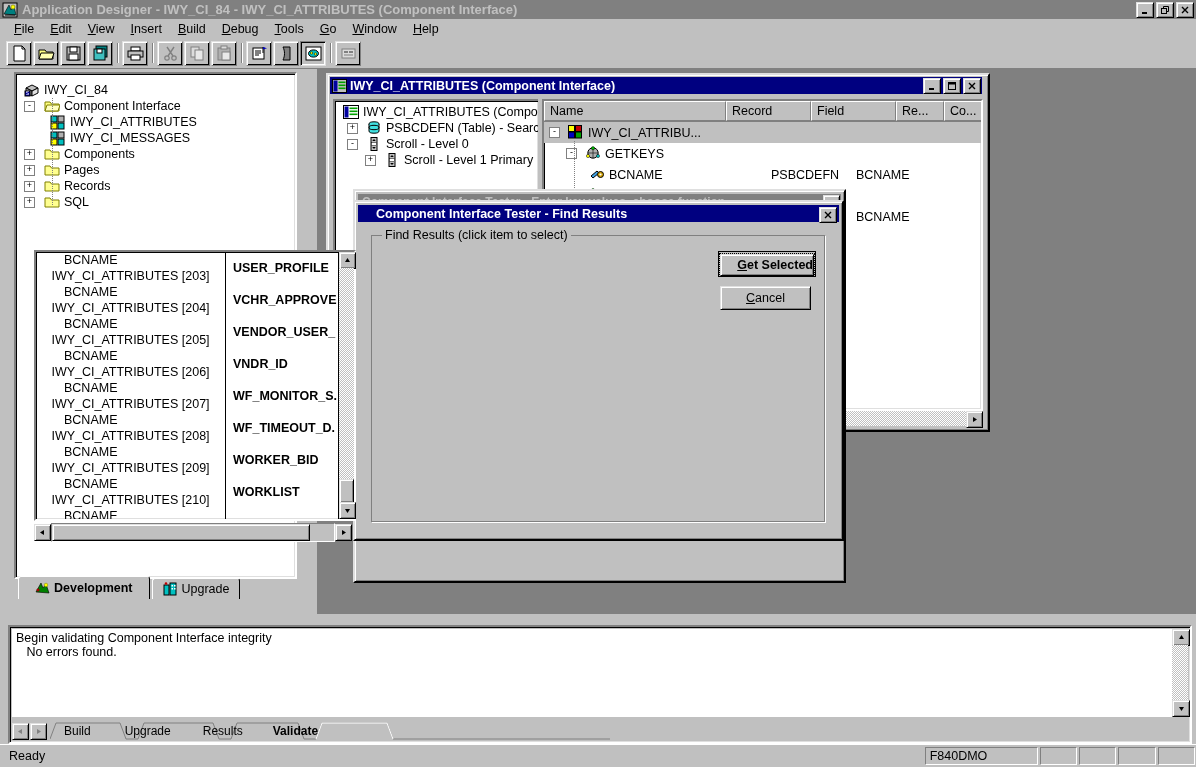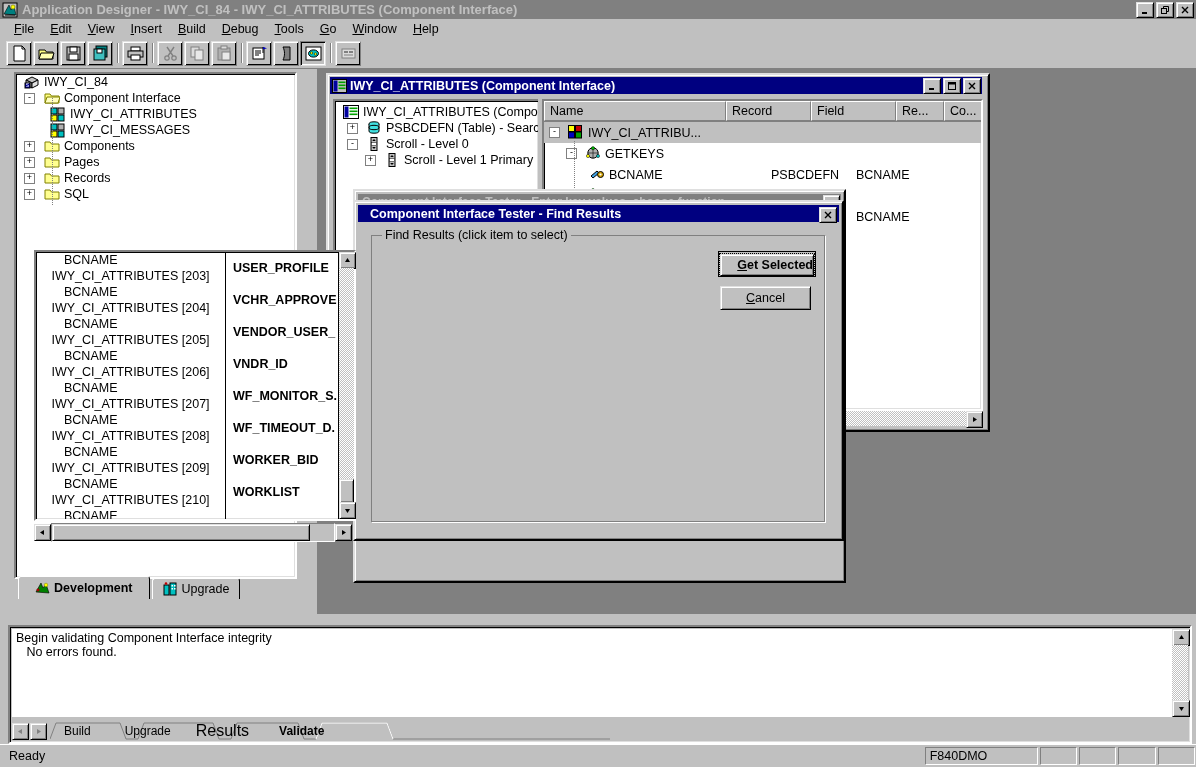--- a/index.html
+++ b/index.html
@@ -76,21 +76,21 @@
     position:absolute; left:14px; top:72px; width:283px; height:530px;
     background:#c0c0c0;
   }
   .tree-box {
     position:absolute; left:0; top:0; width:279px; height:503px;
     background:#fff;
     border:2px solid; border-color:#808080 #fff #fff #808080;
     box-shadow: inset 1px 1px 0 #000, inset -1px -1px 0 #dfdfdf;
     overflow:hidden;
   }
-  .tree { padding:0 0 0 4px; }
+  .tree { padding:8px 0 0 4px; }
   .trow { display:flex; align-items:center; height:16px; white-space:nowrap; font-size:12.5px;}
   .tbox { width:9px; height:9px; background:#fff; border:1px solid #808080;
           font-size:9px; line-height:7px; text-align:center; margin-right:3px; flex:none;
           font-family:"Liberation Sans", sans-serif; color:#000;}
   .tdots { width:10px; flex:none; }
   .ticon { width:16px; height:15px; margin-right:4px; flex:none; }
 
   
   .tabstrip { position:absolute; left:18px; top:578px; height:22px; display:flex; }
   .ftab {
@@ -183,21 +183,21 @@
 
   
   .finddlg{
     position:absolute; left:353px; top:200px; width:487px; height:337px;
     background:#c0c0c0;
     border:2px solid; border-color:#dfdfdf #000 #000 #dfdfdf;
     box-shadow: inset 1px 1px 0 #fff, inset -1px -1px 0 #808080;
   }
   .fd-title{
     position:absolute; left:3px; top:3px; right:3px; height:17px;
-    background:#000080; display:flex; align-items:center; padding-left:12px;
+    background:#000080; display:flex; align-items:center; padding-left:18px;
   }
   .fd-title .t{ color:#fff; font-weight:bold; font-size:12.5px; white-space:nowrap; }
   .fd-close{
     position:absolute; right:2px; top:2px; width:16px; height:14px; background:#c0c0c0;
     border:1px solid; border-color:#dfdfdf #000 #000 #dfdfdf;
     box-shadow: inset 1px 1px 0 #fff, inset -1px -1px 0 #808080;
     display:flex; align-items:center; justify-content:center;
   }
   .group{
     position:absolute; left:16px; top:33px; width:452px; height:285px;
@@ -901,21 +901,21 @@
 
       <svg width="560" height="18" viewBox="0 0 560 18" style="display:block;margin-left:2px;">
         <path d="M0 17 L6 1 L70 1 L76 17 L88 17 L94 1 L163 1 L169 17 L181 17 L187 1 L248 1 L254 17 L266 17 L272 1 L337 1 L343 17 L560 17" fill="none" stroke="#808080" stroke-width="1"></path>
         <path d="M266 17 L272 1 L337 1 L343 17 Z" fill="#c0c0c0" stroke="#000" stroke-width="0"></path>
         <path d="M266 17 L272 1 L337 1 L343 17" fill="none" stroke="#fff" stroke-width="1"></path>
       </svg>
 
       <div style="position:absolute;left:52px;bottom:1px;height:16px;display:flex;align-items:center;">
         <span style="margin-left:0px;font-size:12px;">Build</span>
         <span style="margin-left:34px;font-size:12px;">Upgrade</span>
-        <span style="margin-left:25px;font-size:16px;">Results</span>
+        <span style="margin-left:32px;font-size:12px;">Results</span>
         <span style="margin-left:30px;font-size:12px;font-weight:bold;">Validate</span>
       </div>
     </div>
   </div>
 
   <div class="statusbar">
     <div class="spanel" style="width:940px;border:none;padding-left:8px;">Ready</div>
     <div class="spanel" style="width:115px;">F840DMO</div>
     <div class="spanel" style="width:38px;"></div>
     <div class="spanel" style="width:38px;"></div>

